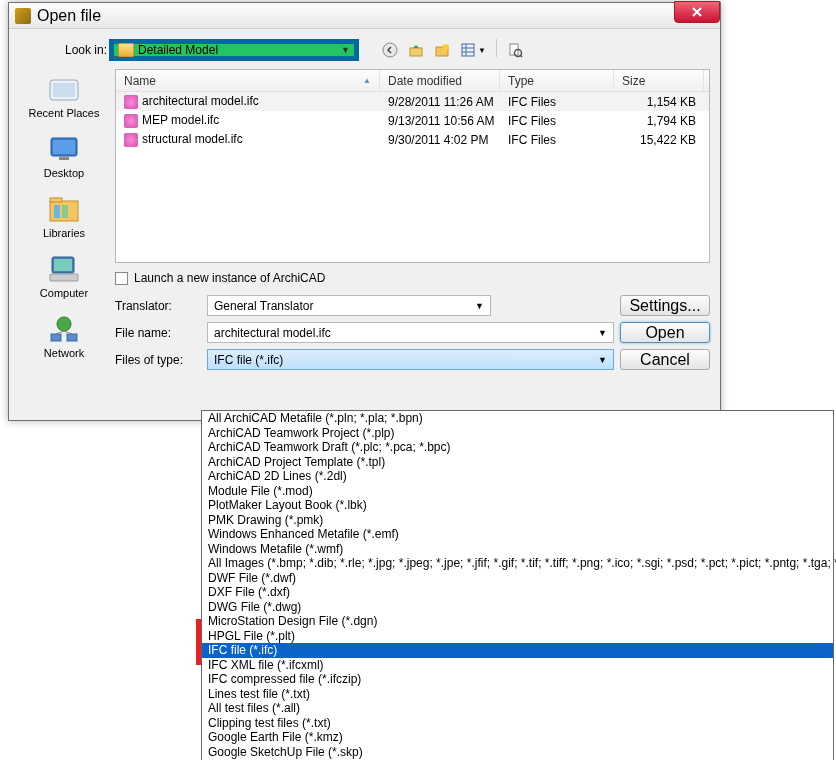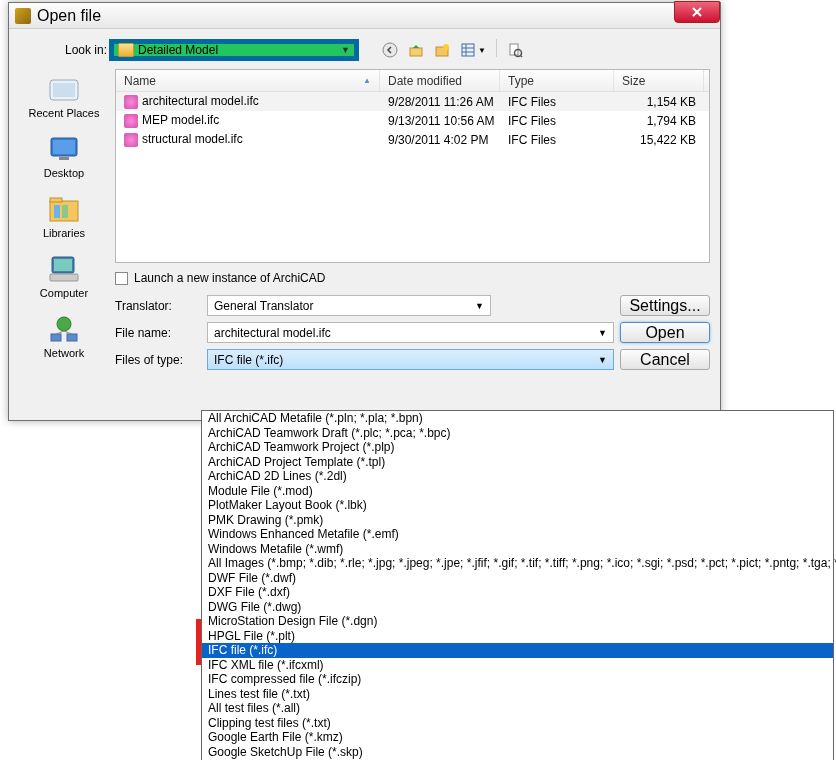--- a/index.html
+++ b/index.html
@@ -279,22 +279,22 @@
           <span class="form-dd">▼</span>
         </div>
         <div class="btn" style="width:90px">Cancel</div>
       </div>
     </div>
   </div>
 </div>
 
 <div class="dropdown-list" id="dd-list">
     <div class="dd-item">All ArchiCAD Metafile (*.pln; *.pla; *.bpn)</div>
+    <div class="dd-item">ArchiCAD Teamwork Project (*.plp)</div>
     <div class="dd-item">ArchiCAD Teamwork Draft (*.plc; *.pca; *.bpc)</div>
-    <div class="dd-item">ArchiCAD Teamwork Project (*.plp)</div>
     <div class="dd-item">ArchiCAD Project Template (*.tpl)</div>
     <div class="dd-item">ArchiCAD 2D Lines (*.2dl)</div>
     <div class="dd-item">Module File (*.mod)</div>
     <div class="dd-item">PlotMaker Layout Book (*.lbk)</div>
     <div class="dd-item">PMK Drawing (*.pmk)</div>
     <div class="dd-item">Windows Enhanced Metafile (*.emf)</div>
     <div class="dd-item">Windows Metafile (*.wmf)</div>
     <div class="dd-item">All Images (*.bmp; *.dib; *.rle; *.jpg; *.jpeg; *.jpe; *.jfif; *.gif; *.tif; *.tiff; *.png; *.ico; *.sgi; *.psd; *.pct; *.pict; *.pntg; *.tga; *.jp2; *.qtif; *.lwi)</div>
     <div class="dd-item">DWF File (*.dwf)</div>
     <div class="dd-item">DXF File (*.dxf)</div>

